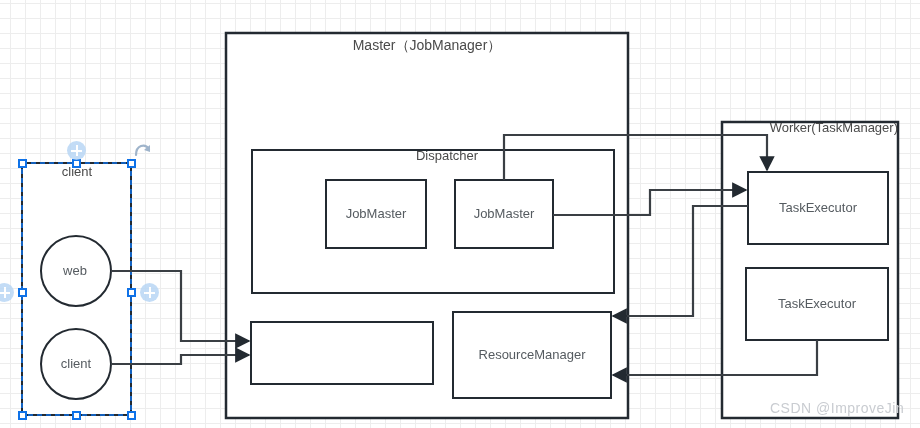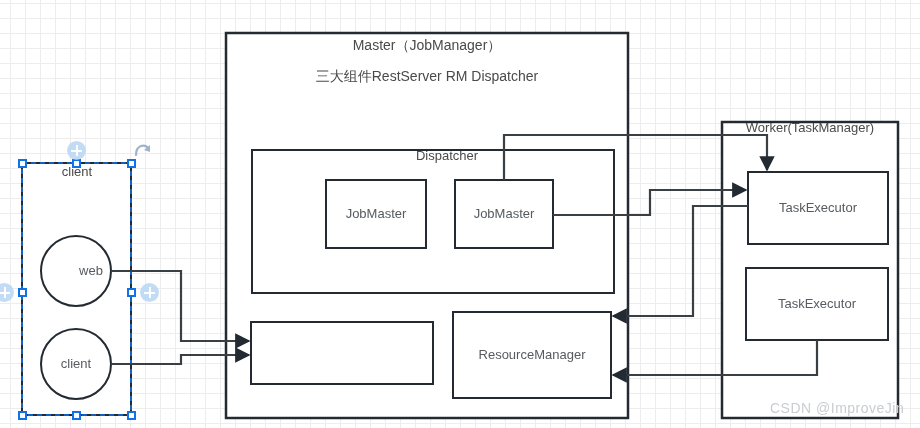--- a/index.html
+++ b/index.html
@@ -117,41 +117,40 @@
 
     <path d="M 553 215 L 650 215 L 650 190 L 746 190" fill="none" stroke="#3a3f44" stroke-width="2.2" marker-end="url(#arrow)"></path>
 
     <path d="M 748 206 L 693 206 L 693 316 L 613 316" fill="none" stroke="#3a3f44" stroke-width="2.2" marker-end="url(#arrow)"></path>
 
     <path d="M 817 340 L 817 375 L 613 375" fill="none" stroke="#3a3f44" stroke-width="2.2" marker-end="url(#arrow)"></path>
   </svg>
 
   <div class="lbl" style="left:226px; top:37px; width:402px; font-size:14px;">Master（JobManager）</div>
 
-  <div class="lbl" style="left:226px; top:68px; width:402px; font-size:14px;">三大组件RestServer RM Dispatcher</div>
 
 
   <div class="lbl" style="left:252px; top:148px; width:390px;">Dispatcher</div>
 
   <div class="lbl lbl-box" style="left:326px; top:206px; width:100px;">JobMaster</div>
 
   <div class="lbl lbl-box" style="left:455px; top:206px; width:98px;">JobMaster</div>
 
 
   <div class="lbl lbl-box" style="left:453px; top:347px; width:158px;">ResourceManager</div>
 
-  <div class="lbl" style="left:722px; top:120px; width:176px;">Worker(TaskManager)</div>
+  <div class="lbl" style="left:722px; top:120px; width:176px;text-align:right;">Worker(TaskManager)</div>
 
   <div class="lbl lbl-box" style="left:748px; top:200px; width:140px;">TaskExecutor</div>
 
   <div class="lbl lbl-box" style="left:746px; top:296px; width:142px;">TaskExecutor</div>
 
   <div class="lbl" style="left:22px; top:164px; width:110px;">client</div>
 
-  <div class="lbl lbl-box" style="left:56px; top:263px; width:70px;">web</div>
+  <div class="lbl lbl-box" style="left:40px; top:263px; width:70px;">web</div>
 
   <div class="lbl lbl-box" style="left:36px; top:356px; width:80px;">client</div>
 
   <div class="watermark" style="left:770px; top:400px;">CSDN @ImproveJin</div>
 
   <div class="handle" style="left:18px;  top:159px;"></div>
   <div class="handle" style="left:72px;  top:159px;"></div>
   <div class="handle" style="left:127px; top:159px;"></div>
   <div class="handle" style="left:18px;  top:288px;"></div>
   <div class="handle" style="left:127px; top:288px;"></div>

